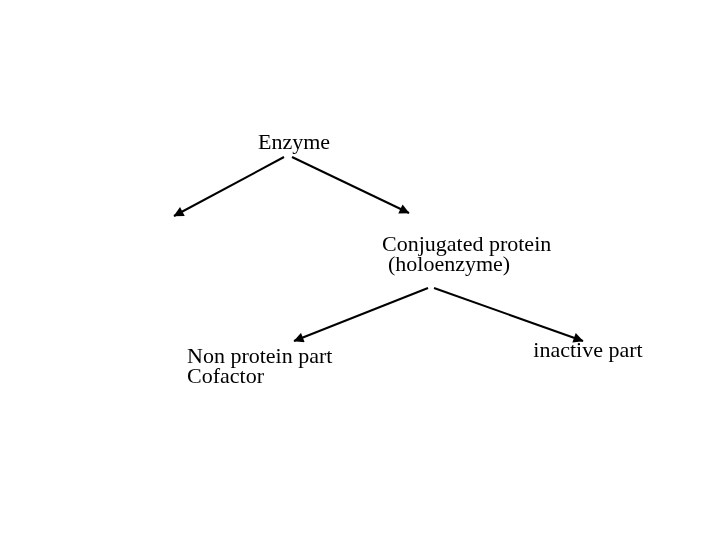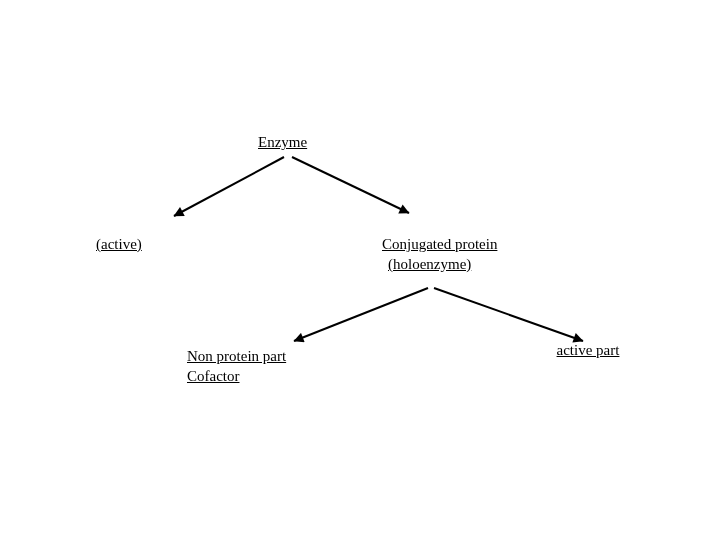--- a/index.html
+++ b/index.html
@@ -26,24 +26,23 @@
     top: 0;
     width: 720px;
     height: 540px;
   }
   .arrows line {
     stroke: var(--ink);
     stroke-width: 2;
   }
   .node {
     position: absolute;
-    font-size: 15px;
+    font-size: 22px;
     line-height: 20px;
     white-space: nowrap;
-    text-decoration: underline;
   }
   .node-enzyme      { left: 258px; top: 132px; }
   .node-simple      { left: 96px;  top: 234px; }
   .node-conjugated  { left: 382px; top: 234px; }
   .node-conjugated .line2 { padding-left: 6px; }
   .node-nonprotein  { left: 187px; top: 346px; }
   .node-proteinpart { left: 510px; top: 340px; width: 156px; text-align: center; }
 </style>
 </head>
 <body>
@@ -60,30 +59,29 @@
     <line x1="292" y1="157" x2="409" y2="213" marker-end="url(#ah)"></line>
     <line x1="428" y1="288" x2="294" y2="341" marker-end="url(#ah)"></line>
     <line x1="434" y1="288" x2="583" y2="341" marker-end="url(#ah)"></line>
   </svg>
 
   <div class="node node-enzyme">
     <div class="line1">Enzyme</div>
   </div>
 
   <div class="node node-simple">
-    <div class="line2">(active)</div>
   </div>
 
   <div class="node node-nonprotein">
     <div class="line1">Non protein part</div>
     <div class="line2">Cofactor</div>
   </div>
 
   <div class="node node-conjugated">
     <div class="line1">Conjugated protein</div>
     <div class="line2">(holoenzyme)</div>
   </div>
 
   <div class="node node-proteinpart">
-    <div class="line1">active part</div>
+    <div class="line1">inactive part</div>
   </div>
 
 </div>
 
 </body></html>

